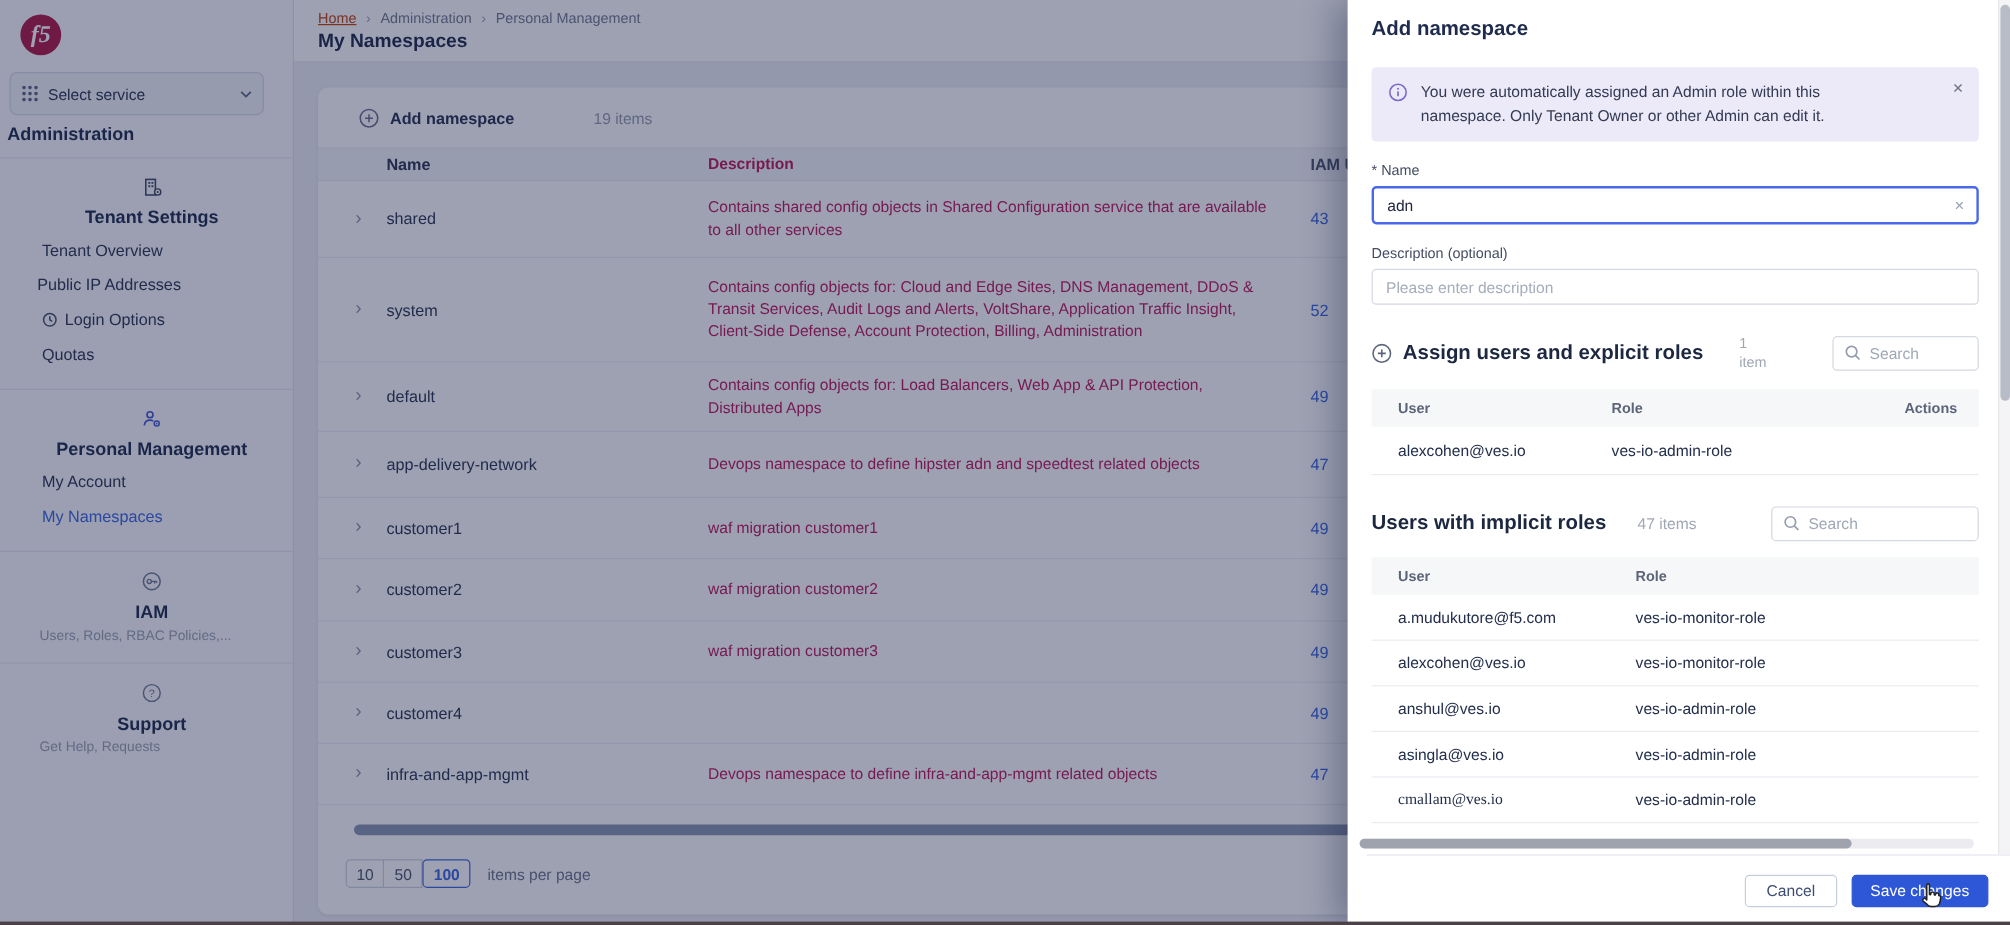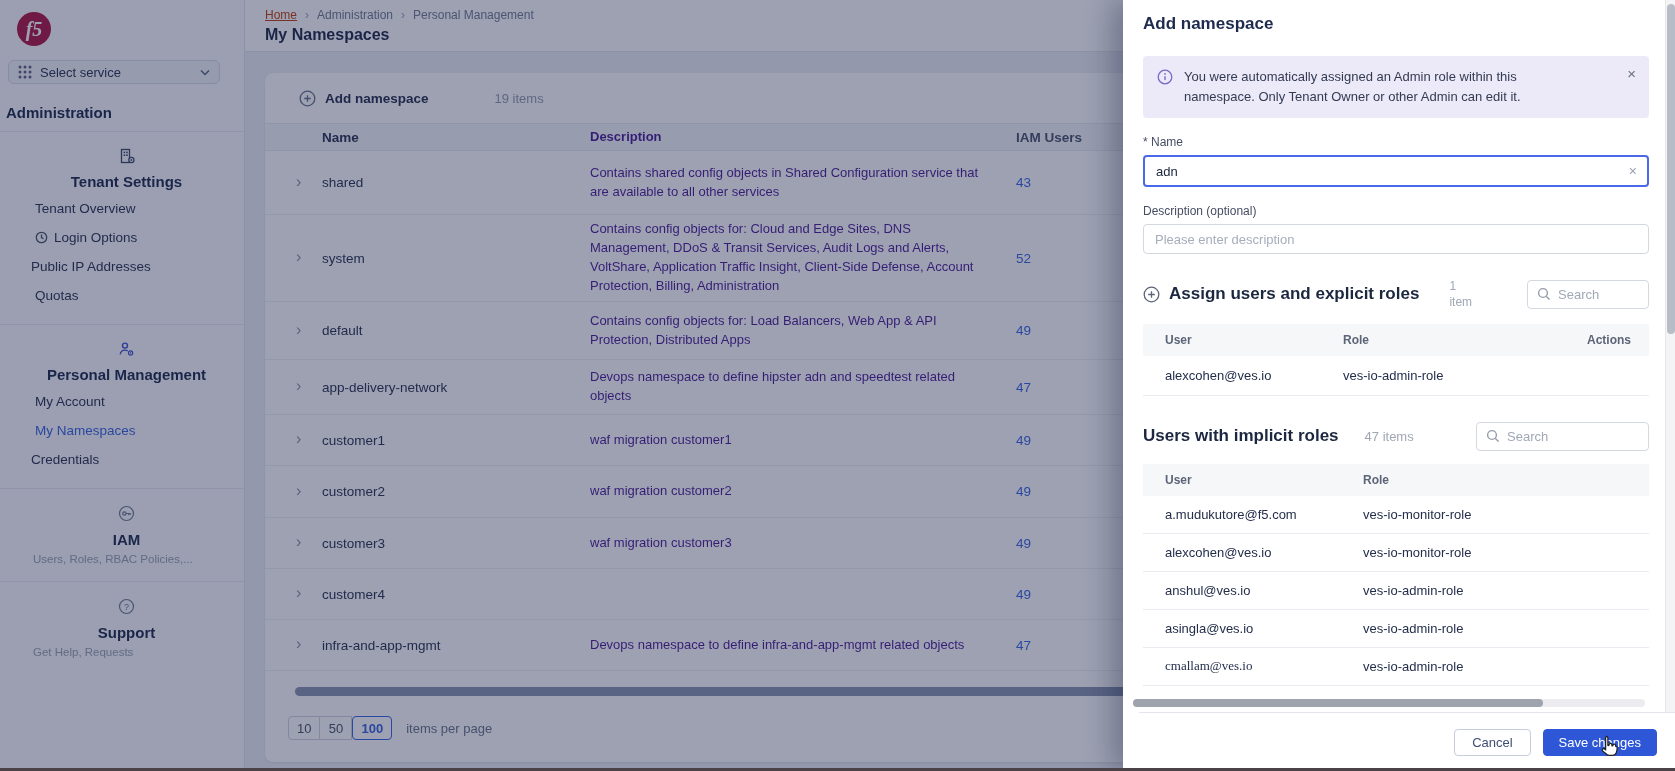--- a/index.html
+++ b/index.html
@@ -3,21 +3,21 @@
 <meta charset="utf-8">
 <style>
   * { margin:0; padding:0; box-sizing:border-box; }
   html,body { width:1675px; height:771px; }
   body { font-family:"Liberation Sans", sans-serif; }
   .app { position:relative; width:1675px; height:771px; overflow:hidden; background:#eef0f4; }
 
   
   .sidebar { position:absolute; left:0; top:0; width:245px; height:771px; background:#fbfbfd; border-right:1px solid #e2e4ec; z-index:1; }
   .logo { position:absolute; left:17px; top:12px; width:34px; height:34px; border-radius:50%; background:#b8didn; background:#b01842; color:#fff; display:flex; align-items:center; justify-content:center; font-family:"Liberation Serif",serif; font-style:italic; font-weight:700; font-size:20px; }
-  .svc-btn { position:absolute; left:8px; top:60px; width:212px; height:24px; background:#f3f4f8; border:1px solid #d8dbe4; border-radius:6px; display:flex; align-items:center; padding:0 9px; gap:8px; cursor:pointer; }
+  .svc-btn { position:absolute; left:8px; top:60px; width:212px; height:36px; background:#f3f4f8; border:1px solid #d8dbe4; border-radius:6px; display:flex; align-items:center; padding:0 9px; gap:8px; cursor:pointer; }
   .svc-btn .lbl { font-size:13px; color:#2a3450; flex:1; }
   .side-section-title { padding:16px 0 10px 6px; font-size:15px; font-weight:700; color:#1c2b4a; }
   .side-divider { height:1px; background:#e7e9ef; }
   .nav-group { padding:12px 0 14px 0; }
   .nav-head { display:flex; align-items:center; gap:9px; padding:4px 0 4px 9px; cursor:pointer;flex-direction:column; }
   .nav-head .t { font-size:15px; font-weight:700; color:#1e2b4a; }
   .nav-sub { font-size:11.5px; color:#9aa2b2; padding:1px 0 2px 33px; }
   .nav-item { font-size:13.5px; color:#2c3550; padding:7px 0 7px 35px; cursor:pointer; }
   .nav-item.with-ic { display:flex; align-items:center; gap:6px; padding-left:35px; }
   .nav-item.active { color:#3b66e0; }
@@ -32,21 +32,21 @@
   .page-title { margin-top:4px; font-size:16px; font-weight:700; color:#1d2947; }
   .card { position:absolute; left:20px; top:73px; width:1369px; background:#fff; border-radius:8px; box-shadow:0 1px 3px rgba(20,30,60,.08); padding-bottom:6px; }
   .toolbar { display:flex; align-items:center; height:50px; padding-left:34px; gap:10px; }
   .add-ns { display:flex; align-items:center; gap:9px; cursor:pointer; }
   .add-ns .lbl { font-size:13.5px; font-weight:600; color:#262f4e; }
   .toolbar .count { margin-left:56px; font-size:13px; color:#959cae; }
   .ns-table { width:100%; }
   .thead { display:flex; background:#f6f7fa; border-top:1px solid #e9ebf1; border-bottom:1px solid #e9ebf1; height:28px; align-items:center; font-size:12px; font-weight:700; color:#4a5468; }
   .row { display:flex; border-bottom:1px solid #eef0f4; align-items:center; }
   .c-name { width:325px; padding-left:57px; position:relative; font-size:13.5px; color:#2a3450; }
-  .c-desc { width:426px; font-size:13px; color:#4c1d95; line-height:1.45; padding-right:36px; }
+  .c-desc { width:502px; font-size:13px; color:#be185d; line-height:1.45; padding-right:36px; }
   .c-iam  { width:120px; font-size:13.5px; }
   .c-iam a { color:#3b66e0; text-decoration:none; }
   .expander { position:absolute; left:31px; top:50%; transform:translateY(-54%); font-size:16px; color:#8b93a6; cursor:pointer; line-height:1; }
   .hscroll-main { position:relative; margin:16px 0 0 30px; height:9px; width:1290px; border-radius:5px; background:#8a94ae; }
   .pager { display:flex; align-items:center; margin:14px 0 10px 23px; height:36px; }
   .pg { height:24px; min-width:32px; padding:0 8px; display:flex; align-items:center; justify-content:center; font-size:13px; color:#4a5468; border:1px solid #cfd4df; background:#fff; cursor:pointer; }
   .pg:first-child { border-radius:4px 0 0 4px; }
   .pg + .pg { border-left:none; }
   .pg.sel { border:1px solid #3b66e0; color:#3b66e0; border-radius:4px; font-weight:600; }
   .pager .lbl { margin-left:14px; font-size:13px; color:#6c758a; }
@@ -144,49 +144,48 @@
                 <rect x="7.2" y="3.6" width="1.6" height="1.6" fill="#3e4a66"></rect>
                 <rect x="4.6" y="6.4" width="1.6" height="1.6" fill="#3e4a66"></rect>
                 <rect x="7.2" y="6.4" width="1.6" height="1.6" fill="#3e4a66"></rect>
                 <circle cx="12.4" cy="12" r="2.6" fill="#fbfbfd" stroke="#3e4a66" stroke-width="1.2"></circle>
                 <circle cx="12.4" cy="12" r="0.9" fill="#3e4a66"></circle>
               </svg>
           </span>
           <span class="t">Tenant Settings</span>
         </div>
         <div class="nav-item">Tenant Overview</div>
+        <div class="nav-item" style="padding-left:31px;">Public IP Addresses</div>
         <div class="nav-item with-ic">
           <span class="ic">
             <svg width="13" height="13" viewBox="0 0 13 13">
                 <circle cx="6.5" cy="6.5" r="5.2" fill="none" stroke="#4a5468" stroke-width="1.3"></circle>
                 <path d="M6.5 3.6v3l2 1.2" fill="none" stroke="#4a5468" stroke-width="1.3"></path>
               </svg>
           </span>
           <span>Login Options</span>
         </div>
-        <div class="nav-item" style="padding-left:31px;">Public IP Addresses</div>
         <div class="nav-item">Quotas</div>
       </div>
       <div class="side-divider"></div>
 
       <div class="nav-group">
         <div class="nav-head">
           <span class="ic">
             <svg width="17" height="16" viewBox="0 0 17 16">
                 <circle cx="7" cy="4.6" r="2.5" fill="none" stroke="#4656cd" stroke-width="1.4"></circle>
                 <path d="M2.2 13.4c.5-2.8 2.4-4.3 4.8-4.3 1 0 1.9.2 2.7.8" fill="none" stroke="#4656cd" stroke-width="1.4"></path>
                 <circle cx="12.6" cy="12" r="2.1" fill="none" stroke="#4656cd" stroke-width="1.2"></circle>
                 <circle cx="12.6" cy="12" r="0.7" fill="#4656cd"></circle>
               </svg>
           </span>
           <span class="t">Personal Management</span>
         </div>
         <div class="nav-item">My Account</div>
         <div class="nav-item active">My Namespaces</div>
-        <div class="nav-item" style="padding-left:31px;">Credentials</div>
       </div>
       <div class="side-divider"></div>
 
       <div class="nav-group">
         <div class="nav-head">
           <span class="ic">
             <svg width="17" height="17" viewBox="0 0 17 17">
                 <circle cx="8.5" cy="8.5" r="7" fill="none" stroke="#707a90" stroke-width="1.2"></circle>
                 <circle cx="6.4" cy="8.5" r="1.7" fill="none" stroke="#707a90" stroke-width="1.2"></circle>
                 <path d="M8.1 8.5h4.4M10.8 8.5v1.7M12.5 8.5v1.3" stroke="#707a90" stroke-width="1.2"></path>

